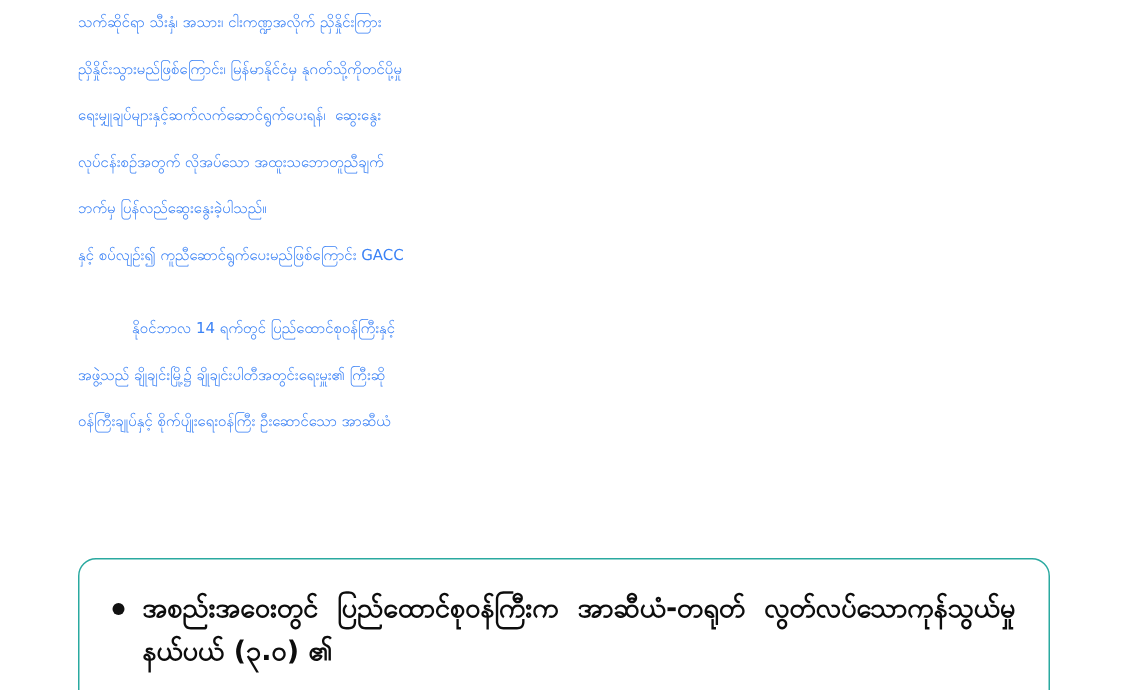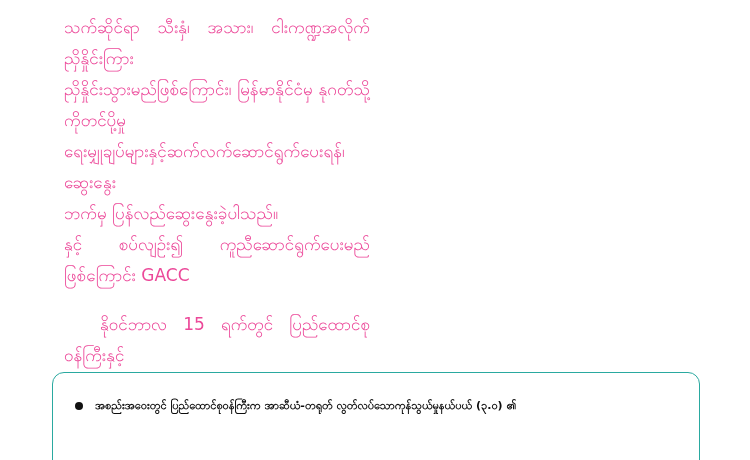--- a/index.html
+++ b/index.html
@@ -20,26 +20,26 @@
     height: 460px;
     box-sizing: border-box;
   }
   .body-text {
     position: absolute;
     left: 52px;
     top: 0px;
     width: 330px;
   }
   .para {
-    font-size: 17px;
+    font-size: 10px;
     line-height: 31px;
     text-align: justify;
     text-justify: inter-word;
-    color: #ec4899;
-    margin: 12px;
+    color: #3b82f6;
+    margin: 0;
   }
   .para .line {
     display: block;
     white-space: pre-wrap;
   }
   .para.indented .line:first-child {
     text-indent: 36px;
   }
   .para + .para {
     margin-top: 18px;
@@ -65,21 +65,21 @@
   .bullet {
     flex: 0 0 auto;
     width: 8px;
     height: 8px;
     border-radius: 50%;
     background: #111111;
     margin-top: 11px;
   }
   .callout-text {
     flex: 1 1 auto;
-    font-size: 11px;
+    font-size: 18px;
     line-height: 29px;
     font-weight: bold;
     text-align: justify;
     color: #0d0d0d;
   }
   .callout-text .line {
     display: block;
     white-space: pre-wrap;
   }
 </style>
@@ -87,26 +87,29 @@
 <body>
 
 <div class="page">
 
   <div class="body-text">
 
     <div class="para">
       <span class="line">သက်ဆိုင်ရာ သီးနှံ၊ အသား၊ ငါးကဏ္ဍအလိုက် ညှိနှိုင်းကြား</span>
       <span class="line">ညှိနှိုင်းသွားမည်ဖြစ်ကြောင်း၊ မြန်မာနိုင်ငံမှ နုဂတ်သို့ကိုတင်ပို့မှု</span>
       <span class="line">ရေးမျှုချပ်များနှင့်ဆက်လက်ဆောင်ရွက်ပေးရန်၊  ဆွေးနွေး</span>
+      <span class="line">လုပ်ငန်းစဉ်အတွက် လိုအပ်သော အထူးသဘောတူညီချက်</span>
       <span class="line">ဘက်မှ ပြန်လည်ဆွေးနွေးခဲ့ပါသည်။</span>
       <span class="line">နှင့် စပ်လျဉ်း၍ ကူညီဆောင်ရွက်ပေးမည်ဖြစ်ကြောင်း GACC</span>
     </div>
 
     <div class="para indented">
-      <span class="line">နိုဝင်ဘာလ 15 ရက်တွင် ပြည်ထောင်စုဝန်ကြီးနှင့်</span>
+      <span class="line">နိုဝင်ဘာလ 14 ရက်တွင် ပြည်ထောင်စုဝန်ကြီးနှင့်</span>
+      <span class="line">အဖွဲ့သည် ချိုချင်းမြို့၌ ချိုချင်းပါတီအတွင်းရေးမှူး၏ ကြီးဆို</span>
+      <span class="line">ဝန်ကြီးချုပ်နှင့် စိုက်ပျိုးရေးဝန်ကြီး ဦးဆောင်သော အာဆီယံ</span>
     </div>
 
   </div>
 
   <div class="callout">
     <div class="callout-item">
       <span class="bullet"></span>
       <div class="callout-text">
         <span class="line">အစည်းအဝေးတွင် ပြည်ထောင်စုဝန်ကြီးက အာဆီယံ-တရုတ် လွတ်လပ်သောကုန်သွယ်မှုနယ်ပယ် (၃.၀) ၏</span>
       </div>

